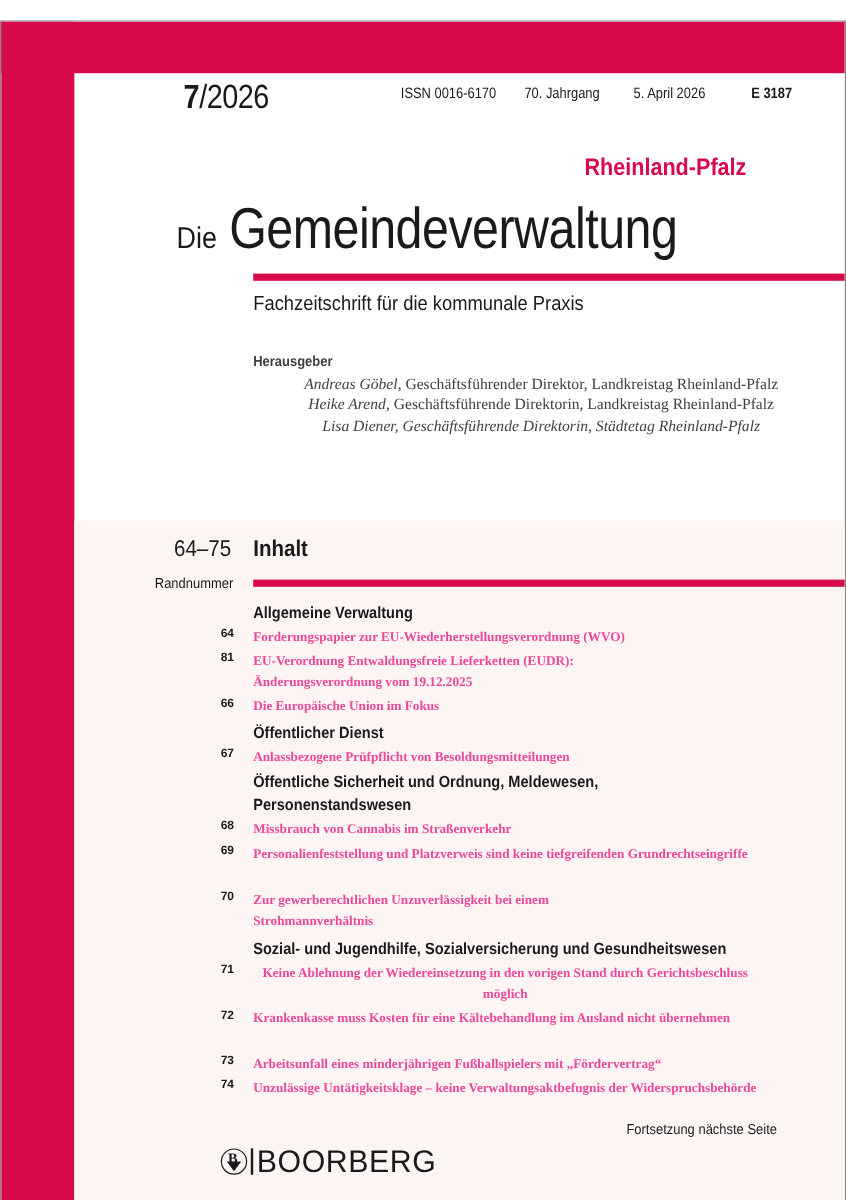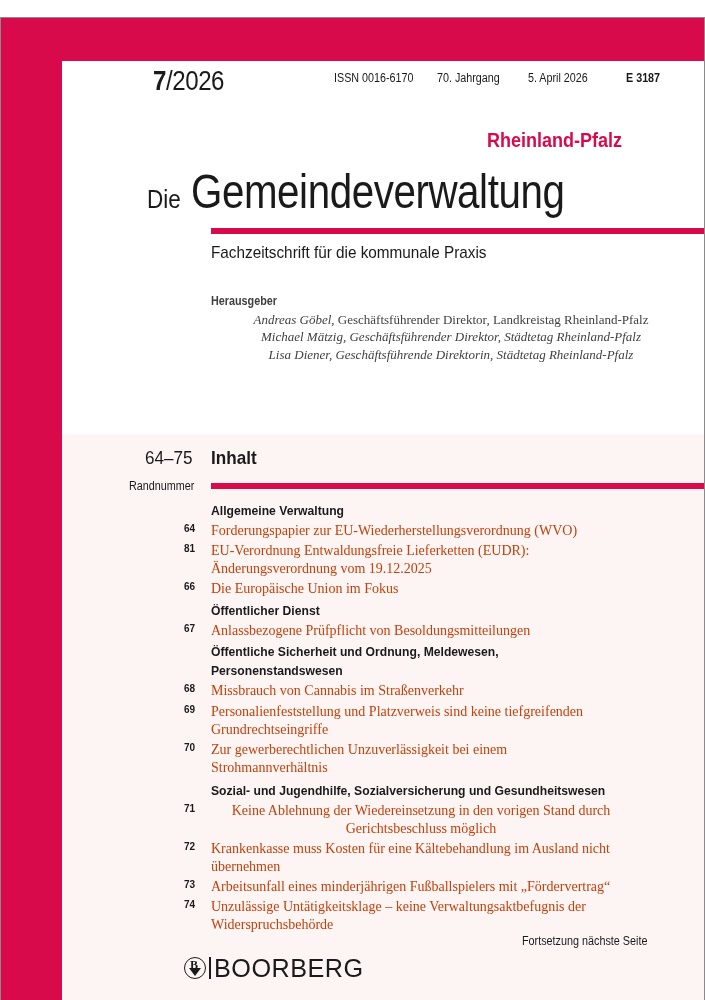--- a/index.html
+++ b/index.html
@@ -26,21 +26,21 @@
   .editors .label { font-size:12px; font-weight:700; transform:scaleX(0.9); transform-origin:left top; display:block; margin-bottom:0px; }
   .editors .line { display:block; white-space:nowrap;text-align:center; }
 
   .lower { position:absolute; left:61px; top:416px; right:0; bottom:0; background:#fcf5f4; }
   .rn-range { position:absolute; left:144px; top:429px; font-size:19px; font-weight:400; color:#1a1a1a; transform:scaleX(0.9); transform-origin:left top; white-space:nowrap; }
   .rn-label { position:absolute; left:128px; top:461px; font-size:12px; color:#1a1a1a; transform:scaleX(0.9); transform-origin:left top; }
   .inhalt { position:absolute; left:210px; top:429px; font-size:19px; font-weight:700; color:#1a1a1a; transform:scaleX(0.9); transform-origin:left top; }
   .sec { position:absolute; left:210px; font-size:13.5px; font-weight:700; color:#1a1a1a; transform:scaleX(0.9); transform-origin:left top; white-space:nowrap; }
   .entry { position:absolute; left:170px; width:500px; }
   .entry .num { position:absolute; left:0; width:24px; text-align:right; font-size:10px; font-weight:700; color:#1a1a1a; top:1px; }
-  .entry .txt { position:absolute; left:40px; width:470px; font-size:14px; line-height:18px; color:#c2410c; }
+  .entry .txt { position:absolute; left:40px; width:470px; font-size:11px; line-height:18px; color:#ec4899;font-weight:bold; }
 
   .cont { position:absolute; left:521px; top:916px; font-size:12px; color:#1a1a1a; transform:scaleX(0.9); transform-origin:left top; white-space:nowrap; }
   .logo { position:absolute; left:183px; top:937px; height:26px; display:flex; align-items:center; }
   .logo-mark { width:22px; height:22px; border:1.3px solid #1a1a1a; border-radius:50%; position:relative; box-sizing:border-box; }
   .logo-mark span { position:absolute; left:5px; top:1px; font-size:12px; font-weight:700; color:#1a1a1a; line-height:12px; }
   .logo-mark i { position:absolute; left:4px; top:10px; width:0; height:0; border-left:6px solid transparent; border-right:6px solid transparent; border-top:8px solid #1a1a1a; }
   .logo-bar { width:1.5px; height:22px; background:#1a1a1a; margin:0 3px 0 3px; }
   .logo-text { font-size:26px; color:#1a1a1a; letter-spacing:0.5px; transform:scaleX(0.97); transform-origin:left center; line-height:26px; }
 </style>
 </head>
@@ -60,21 +60,21 @@
   <div class="title-wrap sans">
     <span class="title-die">Die</span>
     <span class="title-main">Gemeindeverwaltung</span>
   </div>
   <div class="rule" style="left: 210px; top: 210px; right: 0px; height: 6px; background: rgb(217, 10, 75);"></div>
   <div class="subtitle sans">Fachzeitschrift für die kommunale Praxis</div>
 
   <div class="editors serif">
     <span class="label sans">Herausgeber</span>
     <span class="line"><i>Andreas Göbel</i><span>, Geschäftsführender Direktor, Landkreistag Rheinland-Pfalz</span></span>
-    <span class="line"><i>Michael Mätzig</i><i>, Geschäftsführender Direktor, Städtetag Rheinland-Pfalz</i></span>
+    <span class="line"><i>Heike Arend</i><span>, Geschäftsführende Direktorin, Landkreistag Rheinland-Pfalz</span></span>
     <span class="line"><i>Lisa Diener</i><i>, Geschäftsführende Direktorin, Städtetag Rheinland-Pfalz</i></span>
   </div>
 
   <div class="lower"></div>
   <div class="rn-range sans">64–75</div>
   <div class="rn-label sans">Randnummer</div>
   <div class="inhalt sans">Inhalt</div>
   <div class="rule" style="left: 210px; top: 465px; right: 0px; height: 6px; background: rgb(217, 10, 75);"></div>
 
   <div class="sec sans" style="top:485px;">Allgemeine Verwaltung</div>

